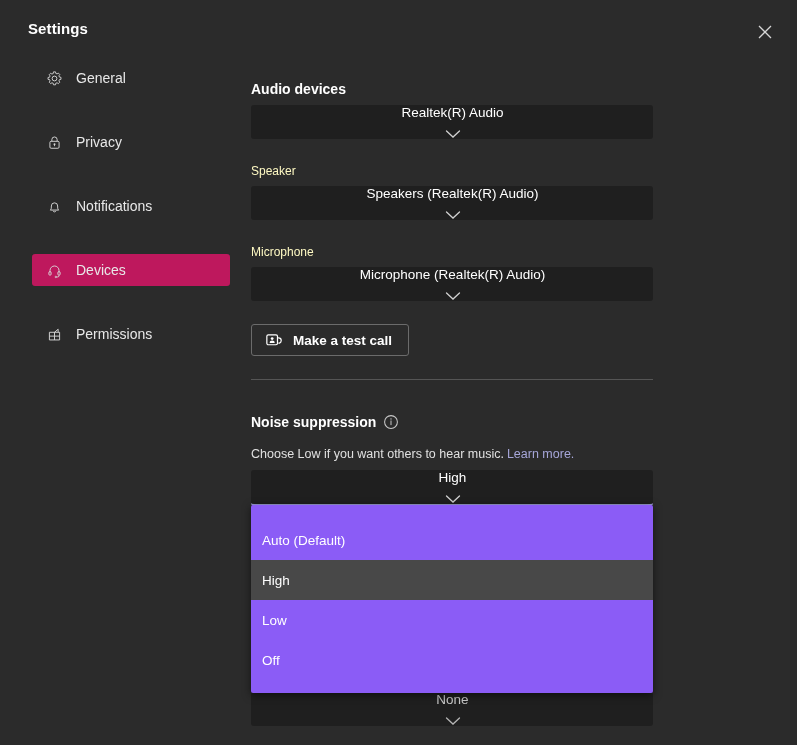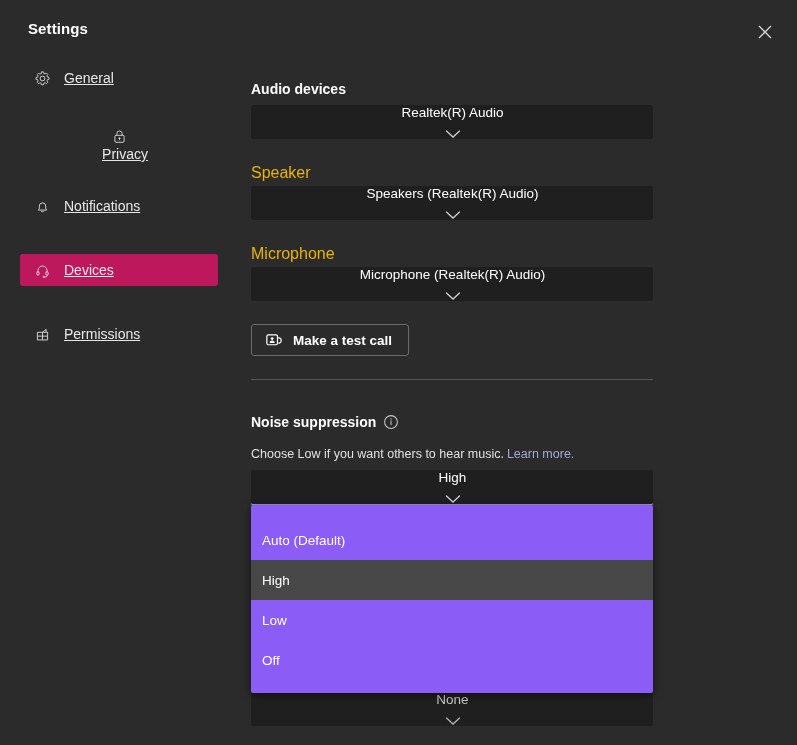--- a/index.html
+++ b/index.html
@@ -43,25 +43,24 @@
     align-items: center;
     justify-content: center;
     cursor: pointer;
     border-radius: 2px;
   }
   .close-btn svg { display: block; }
 
   
   .sidebar {
     position: absolute;
-    left: 0;
+    left: 12px;
     top: 62px;
     width: 240px;
     height: 683px;
-    text-decoration: underline;
   }
   .nav-item {
     position: relative;
     margin: 0 22px 0 20px;
     height: 32px;
     display: flex;
     align-items: center;
     border-radius: 3px;
     cursor: pointer;
     padding-left: 12px;
@@ -96,22 +95,22 @@
   .section-title {
     position: absolute;
     left: 0;
     font-size: 14px;
     font-weight: bold;
     color: #ffffff;
   }
   .field-label {
     position: absolute;
     left: 0;
-    font-size: 16px;
-    color: #eab308;
+    font-size: 12px;
+    color: #fef9c3;
   }
 
   .combobox {
     position: absolute;
     left: 0;
     width: 402px;
     height: 34px;
     background: #1f1f1f;
     border-radius: 3px;
     display: flex;
@@ -237,21 +236,21 @@
   <div class="nav-item" style="top:0;">
     <span class="nav-icon">
       <svg width="17" height="17" viewBox="0 0 20 20">
         <path d="M10 7.2a2.8 2.8 0 1 0 0 5.6 2.8 2.8 0 0 0 0-5.6z" fill="none" stroke="#d8d8d8" stroke-width="1.1"></path>
         <path d="M8.8 2.2h2.4l.3 1.8 1.5.62 1.5-1 1.7 1.7-1 1.5.62 1.5 1.8.3v2.4l-1.8.3-.62 1.5 1 1.5-1.7 1.7-1.5-1-1.5.62-.3 1.8H8.8l-.3-1.8-1.5-.62-1.5 1-1.7-1.7 1-1.5-.62-1.5-1.8-.3V8.8l1.8-.3.62-1.5-1-1.5 1.7-1.7 1.5 1 1.5-.62z" fill="none" stroke="#d8d8d8" stroke-width="1.05" stroke-linejoin="round"></path>
       </svg>
     </span>
     <span class="nav-label">General</span>
   </div>
 
-  <div class="nav-item" style="top:32px;flex-direction:column;">
+  <div class="nav-item" style="top:32px;">
     <span class="nav-icon">
       <svg width="17" height="17" viewBox="0 0 20 20">
         <rect x="4.6" y="8.6" width="10.8" height="8.2" rx="1.4" fill="none" stroke="#d8d8d8" stroke-width="1.1"></rect>
         <path d="M6.9 8.5V6.6a3.1 3.1 0 0 1 6.2 0v1.9" fill="none" stroke="#d8d8d8" stroke-width="1.1"></path>
         <circle cx="10" cy="12.1" r="1.15" fill="#d8d8d8"></circle>
         <rect x="9.5" y="12.1" width="1" height="2.2" fill="#d8d8d8"></rect>
       </svg>
     </span>
     <span class="nav-label">Privacy</span>
   </div>

